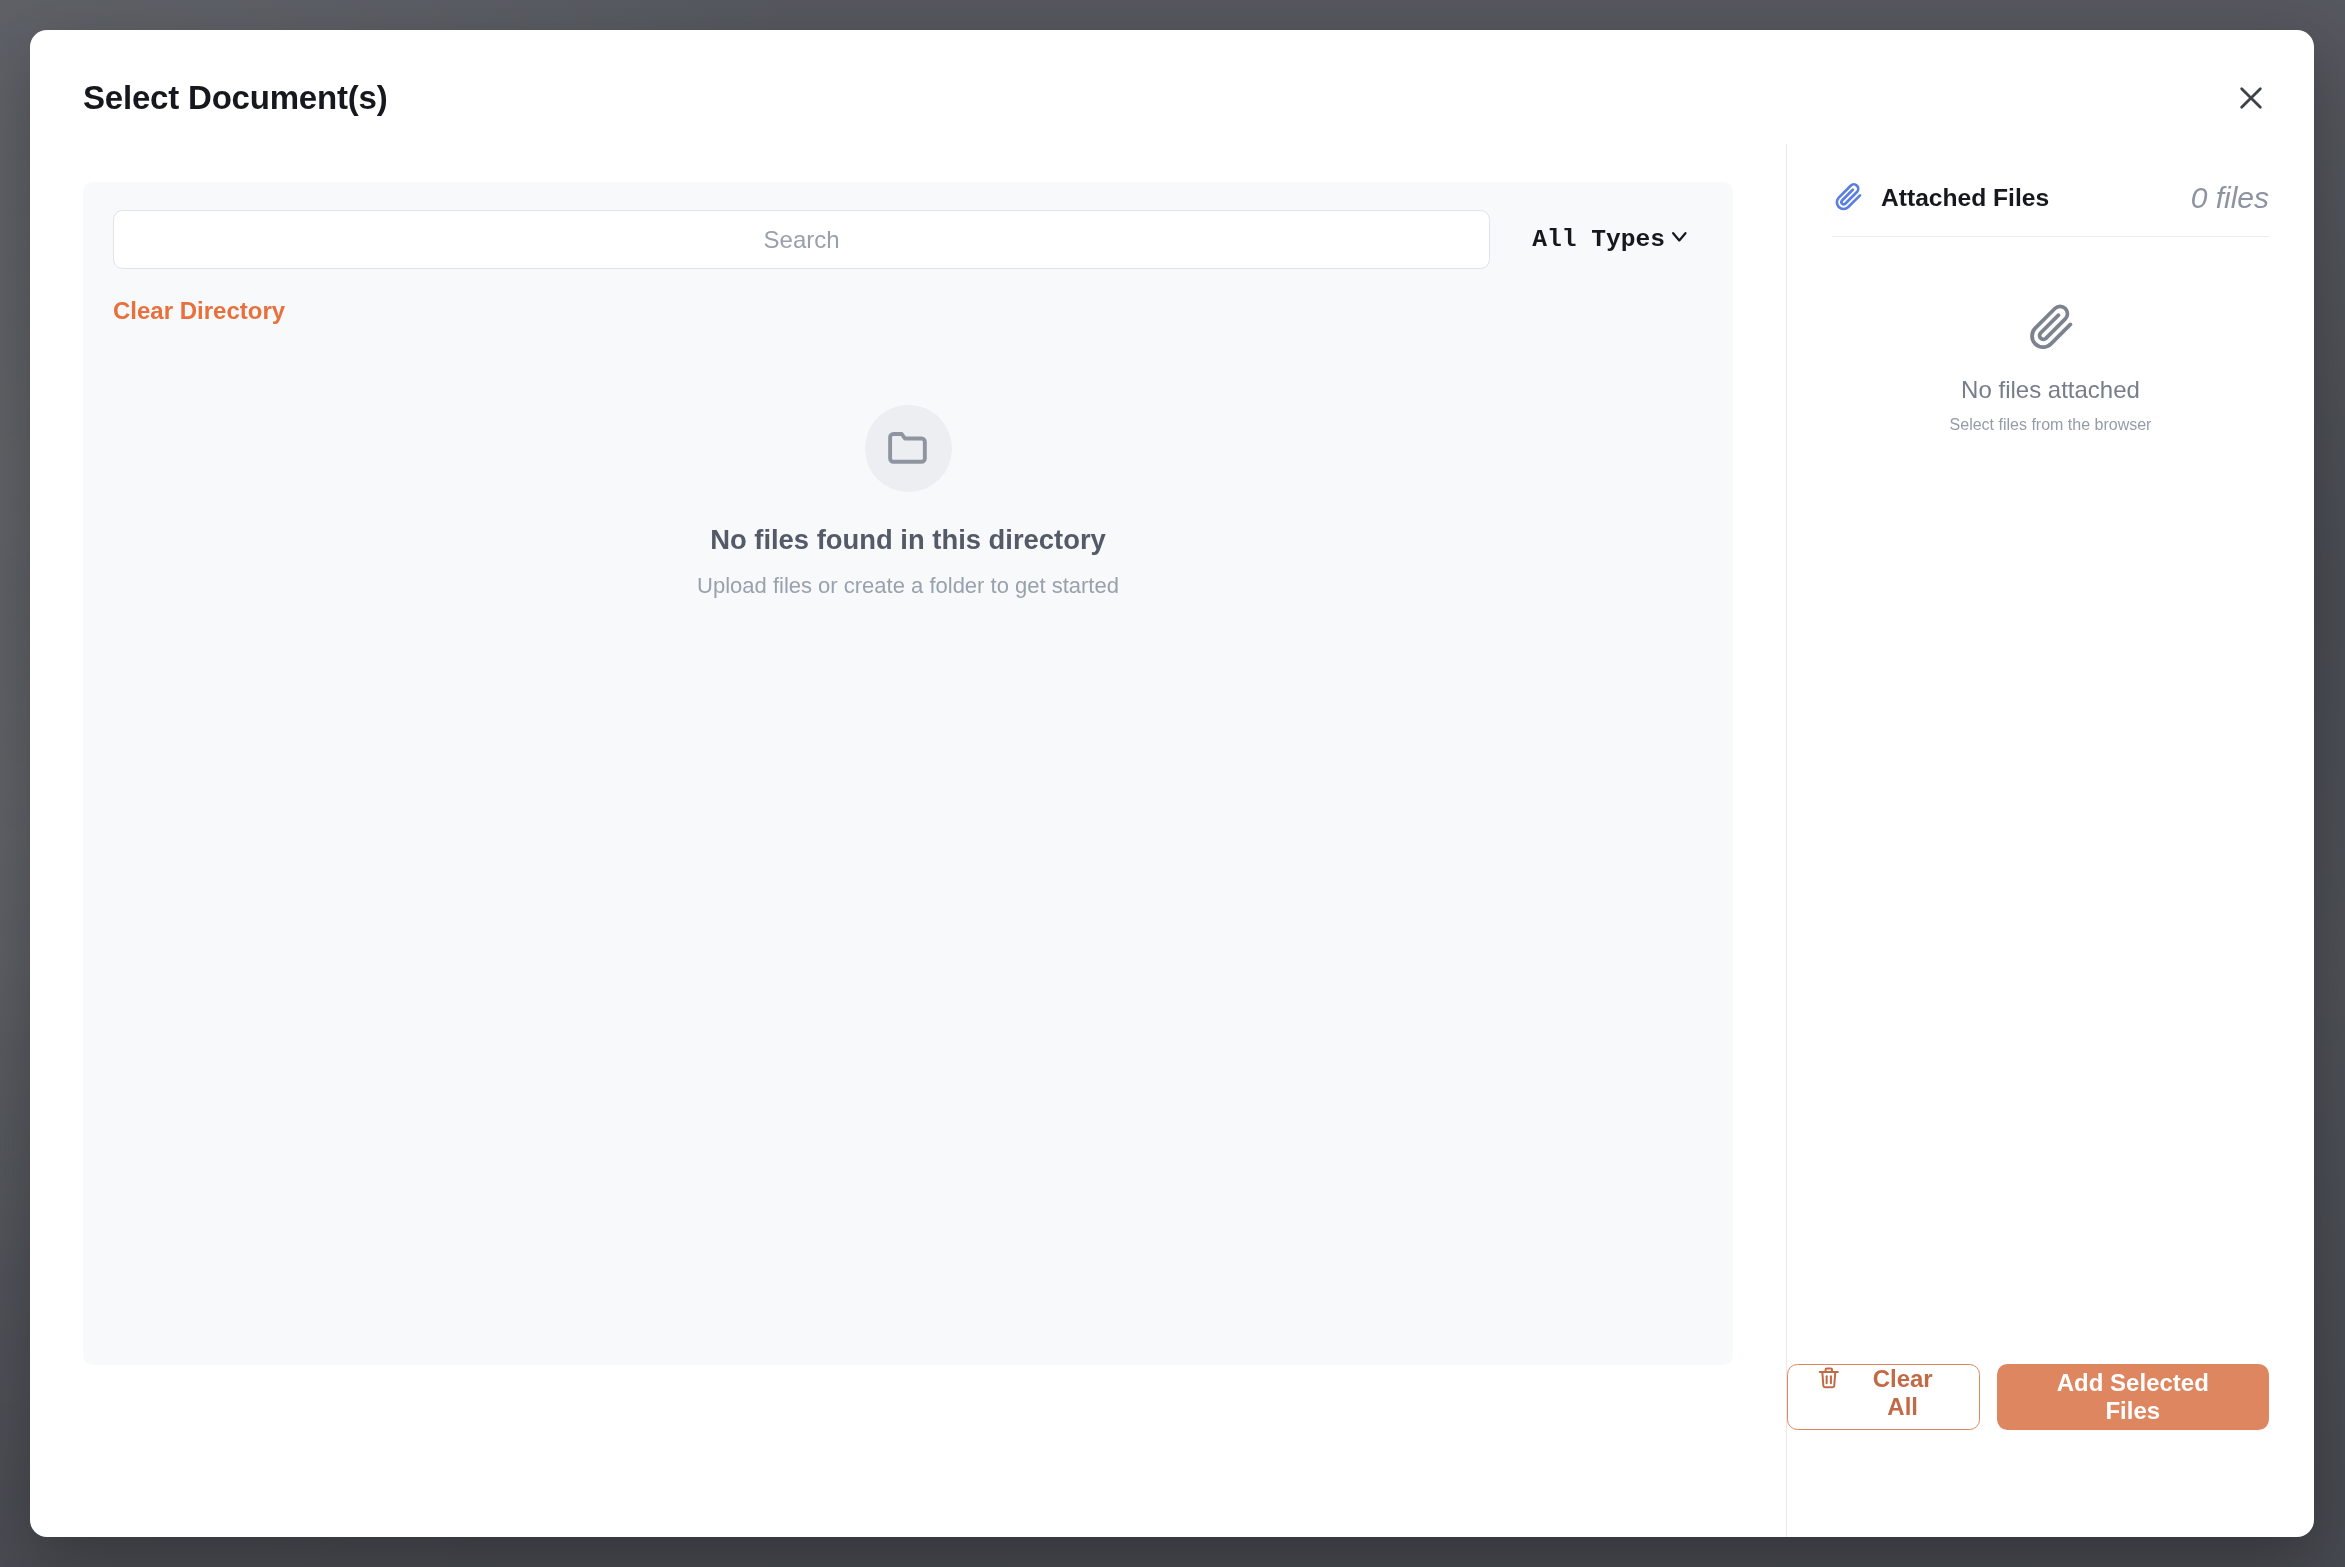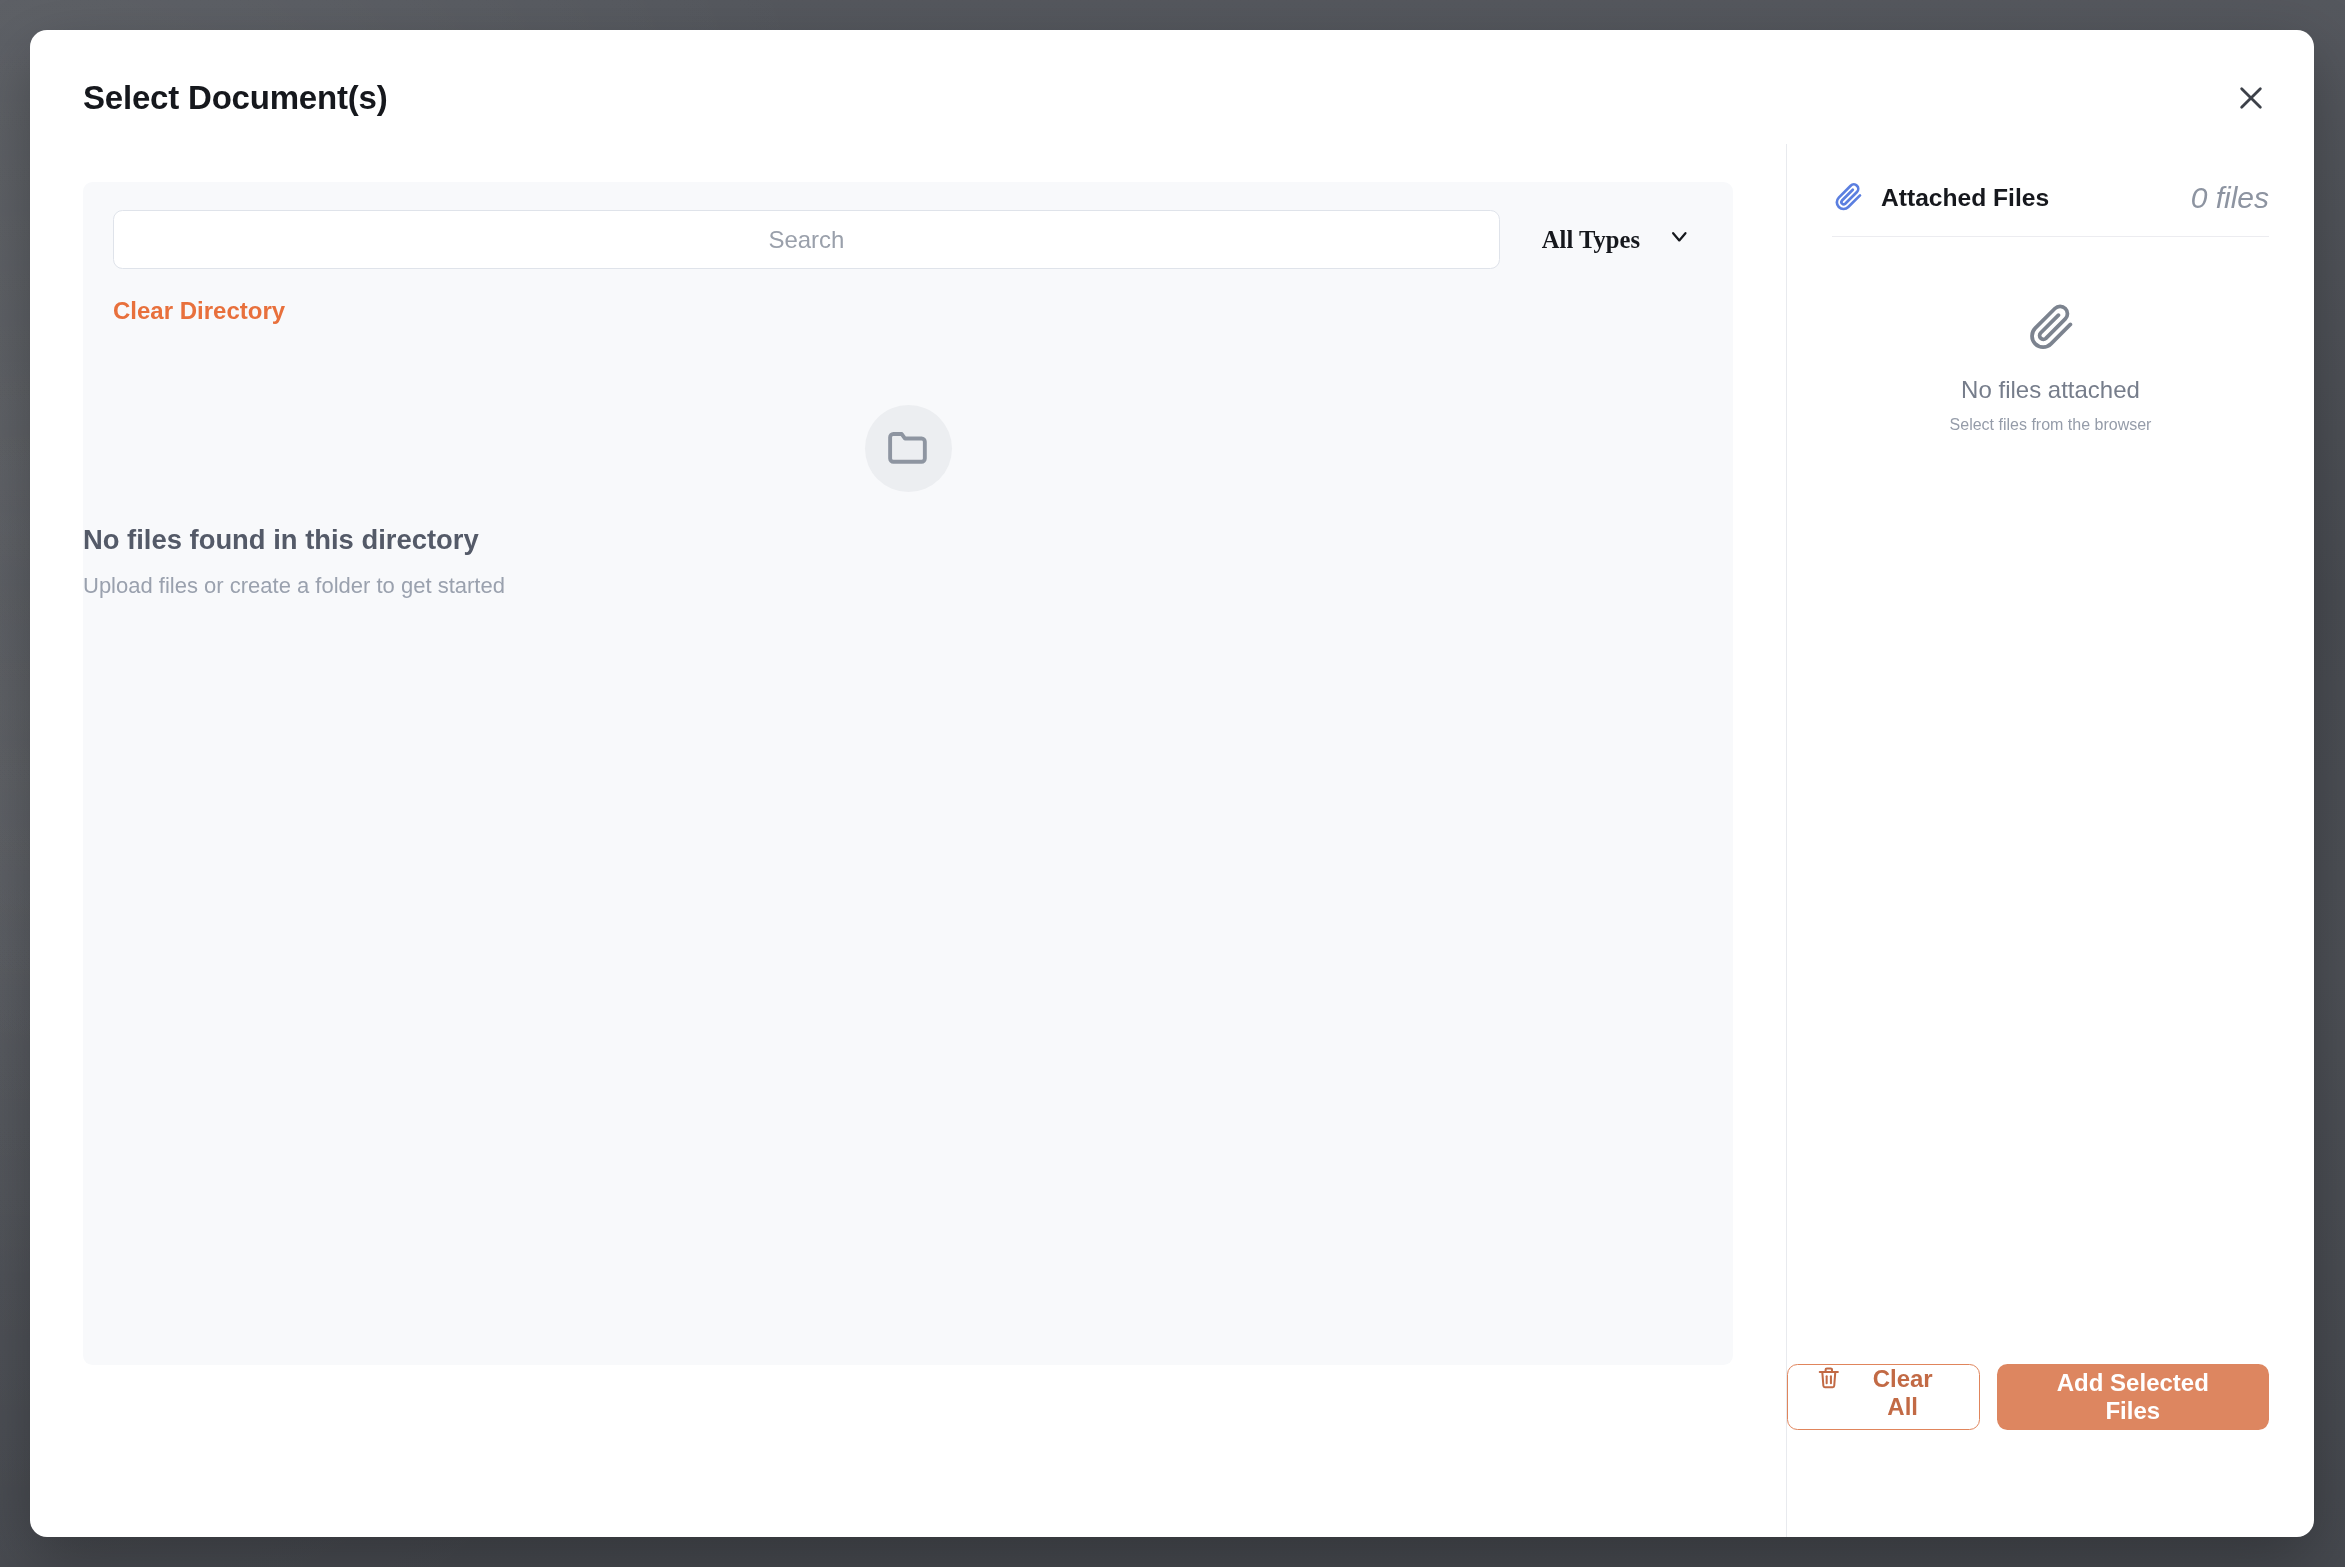--- a/index.html
+++ b/index.html
@@ -111,45 +111,46 @@
     font-family: "Liberation Sans", sans-serif;
     color: #2c3038;
     outline: none;
     text-align: center;
   }
   .search-input::placeholder { color: #9aa0ab; }
 
   .type-filter {
     display: flex;
     align-items: center;
-    gap: 27px;
+    gap: 2px;
     padding: 9.5px 11.4px 9.5px 19px;
     background: transparent;
     border: none;
     cursor: pointer;
     font-size: 24.6px;
     font-weight: bold;
     color: #16181d;
-    font-family: Liberation Serif, serif;
+    font-family: Liberation Mono, monospace;
     white-space: nowrap;
   }
 
   .breadcrumb {
     margin-top: 28px;
     font-size: 24px;
     font-weight: bold;
     color: #e8703c;
     cursor: pointer;
     display: inline-block;
   }
 
   .empty-state {
     position: absolute;
     left: 0; right: 0;
     top: 223px;
+    text-align: center;
   }
   .empty-circle {
     width: 87px;
     height: 87px;
     margin: 0 auto;
     border-radius: 50%;
     background: #eceef1;
     display: flex;
     align-items: center;
     justify-content: center;

